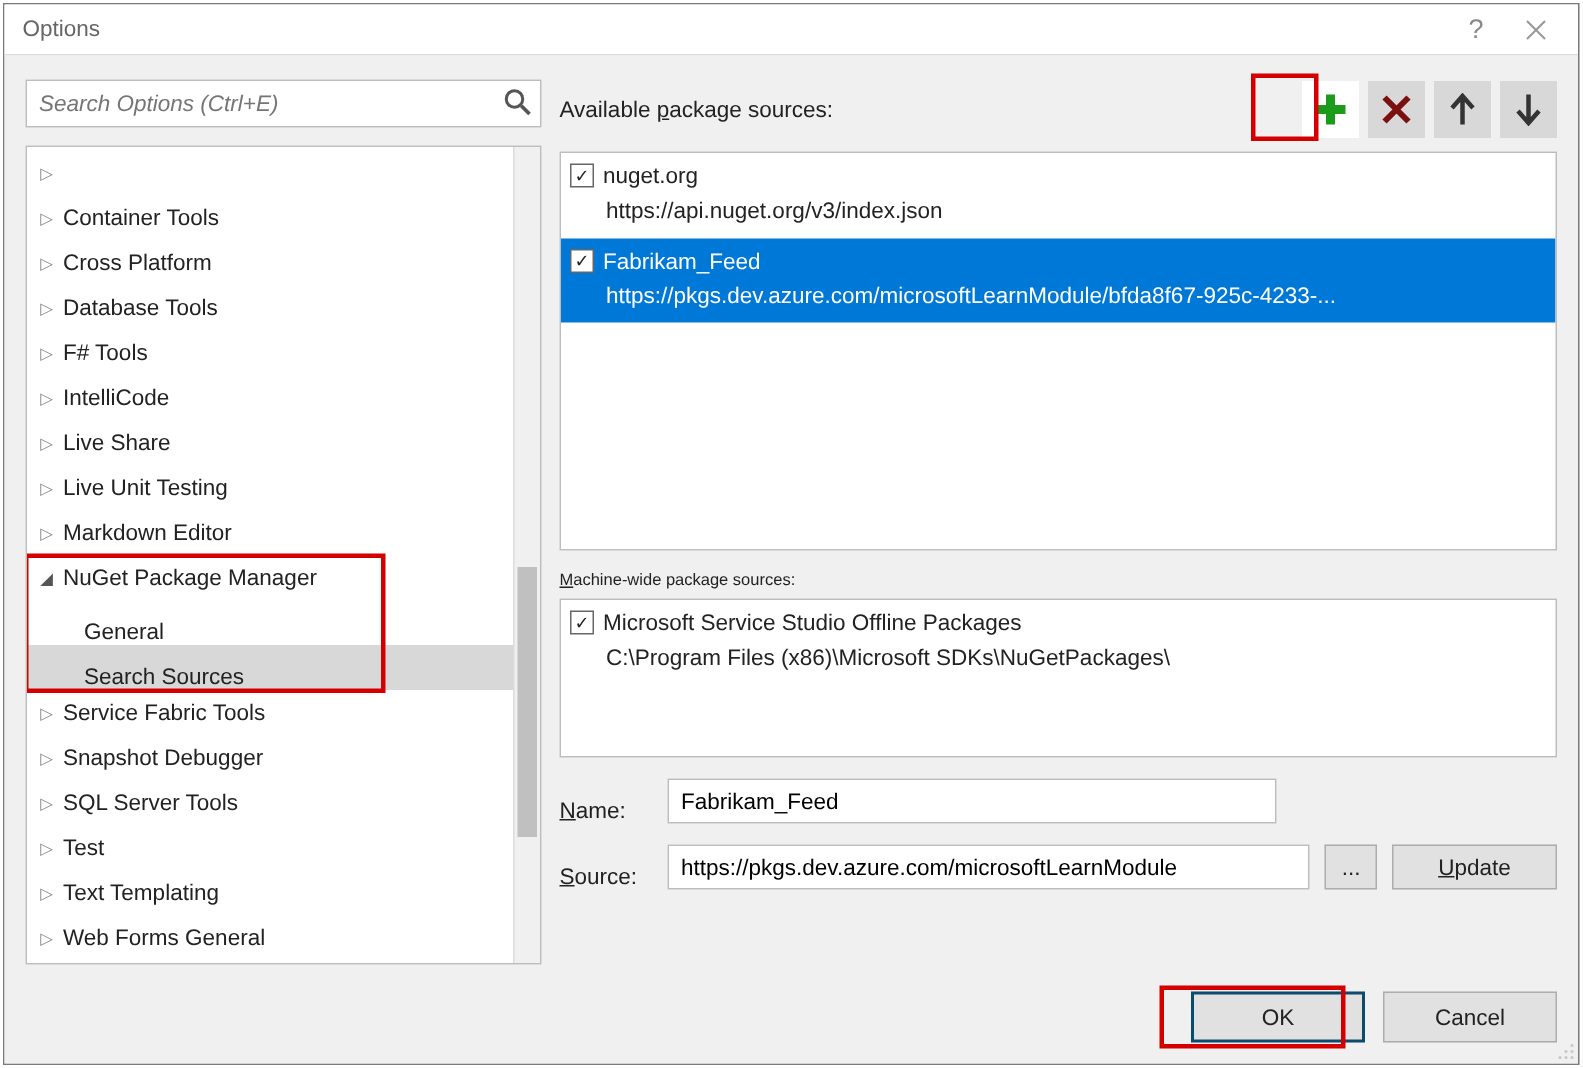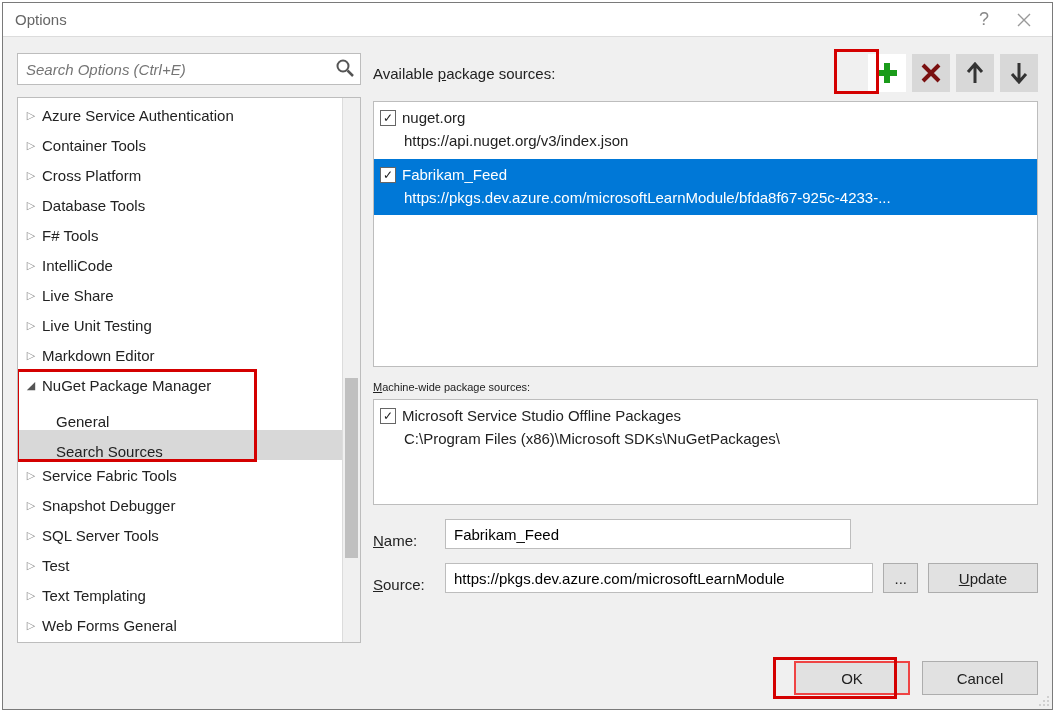--- a/index.html
+++ b/index.html
@@ -248,21 +248,21 @@
     width: 116px;
     height: 34px;
     background: #e1e1e1;
     border: 1px solid #adadad;
     display: flex;
     align-items: center;
     justify-content: center;
     font-size: 15px;
   }
   .dlg-btn.primary {
-    border: 2px solid #ef4444;
+    border: 2px solid #0c4a6e;
   }
   .resize-grip {
     position: absolute;
     right: 2px; bottom: 2px;
     width: 14px; height: 14px;
     opacity: 0.4;
   }
 </style>
 </head>
 <body>
@@ -288,21 +288,20 @@
         <input class="search-input" placeholder="Search Options (Ctrl+E)" style="">
         <svg class="search-icon" viewBox="0 0 20 20">
             <circle cx="8" cy="8" r="5.5" fill="none" stroke="#555" stroke-width="2"></circle>
             <path d="M12.5 12.5 L18 18" stroke="#555" stroke-width="2.5"></path>
           </svg>
       </div>
       <div class="tree-box">
         <div class="tree" id="tree">
             <div class="tree-item">
               <span class="arrow" style="color: rgb(136, 136, 136);">▷</span>
-              <span>Azure Service Authentication</span>
             </div>
             <div class="tree-item">
               <span class="arrow" style="color: rgb(136, 136, 136);">▷</span>
               <span>Container Tools</span>
             </div>
             <div class="tree-item">
               <span class="arrow" style="color: rgb(136, 136, 136);">▷</span>
               <span>Cross Platform</span>
             </div>
             <div class="tree-item">

